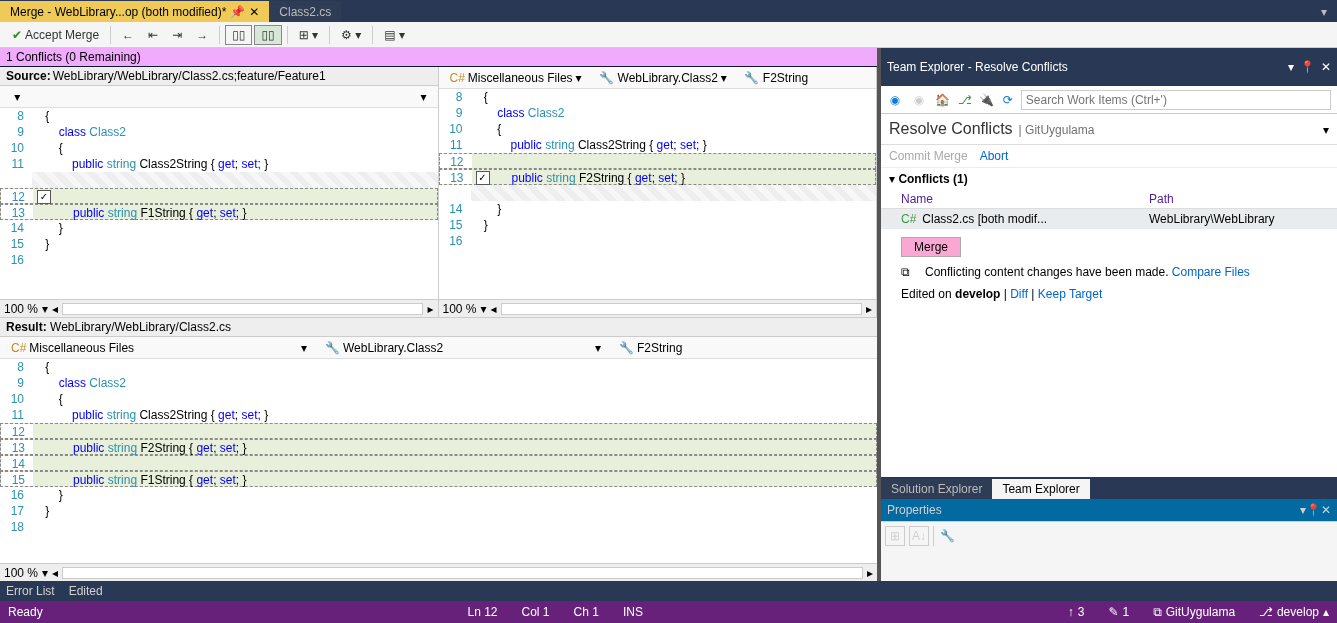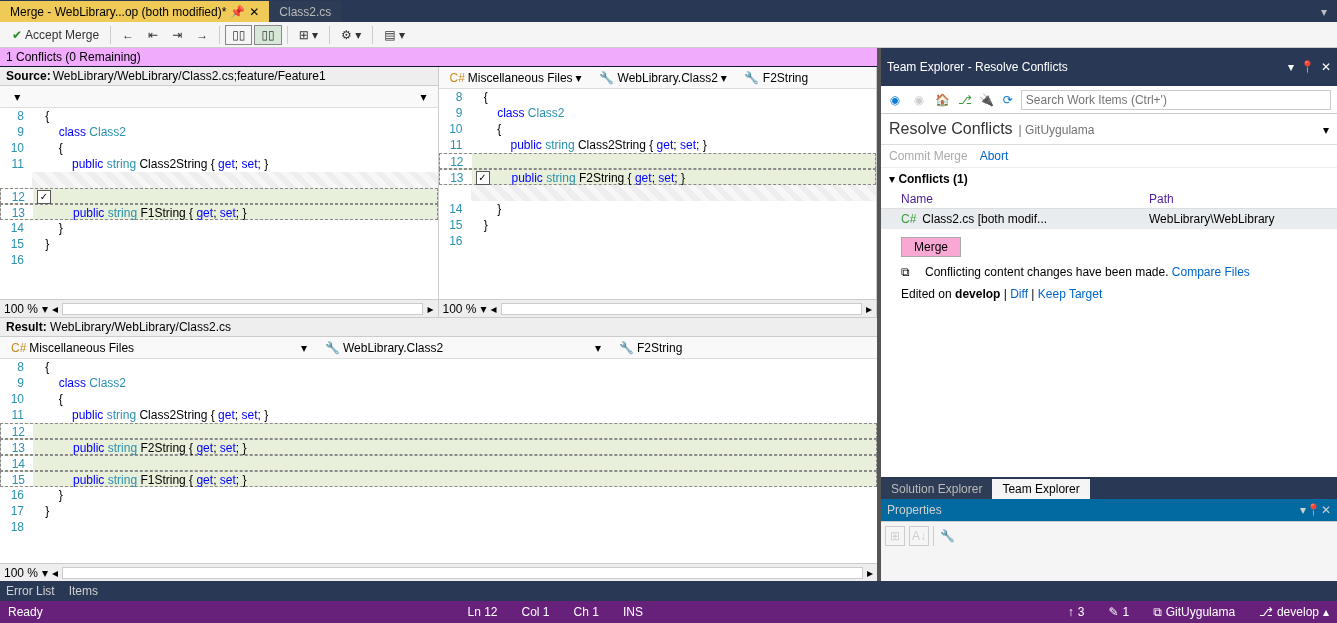--- a/index.html
+++ b/index.html
@@ -380,21 +380,21 @@
       <div class="pb">⊞</div>
       <div class="pb">A↓</div>
       <div style="width:1px;height:20px;background:#ccc;"></div>
       <div class="pb" style="border:none;color:#aaa;">🔧</div>
     </div>
   </div>
 </div>
 
 <div class="bottom-tabs">
   <span>Error List</span>
-  <span>Items</span>
+  <span>Edited</span>
 </div>
 
 <div class="status">
   <span>Ready</span>
   <div class="spacer"></div>
   <span>Ln 12</span>
   <span>Col 1</span>
   <span>Ch 1</span>
   <span>INS</span>
   <div class="spacer"></div>

